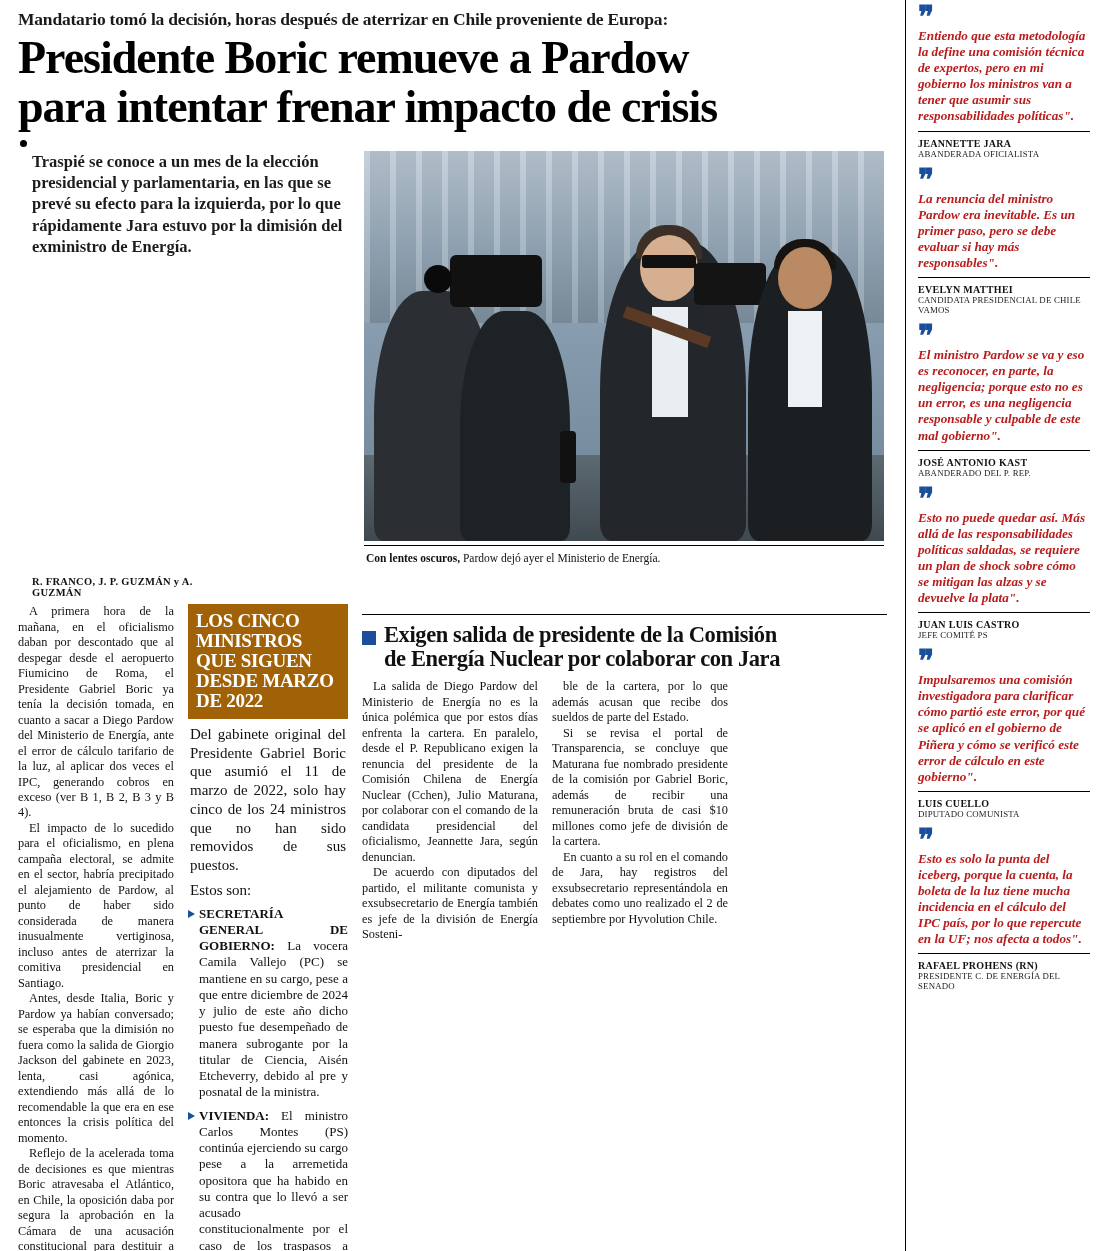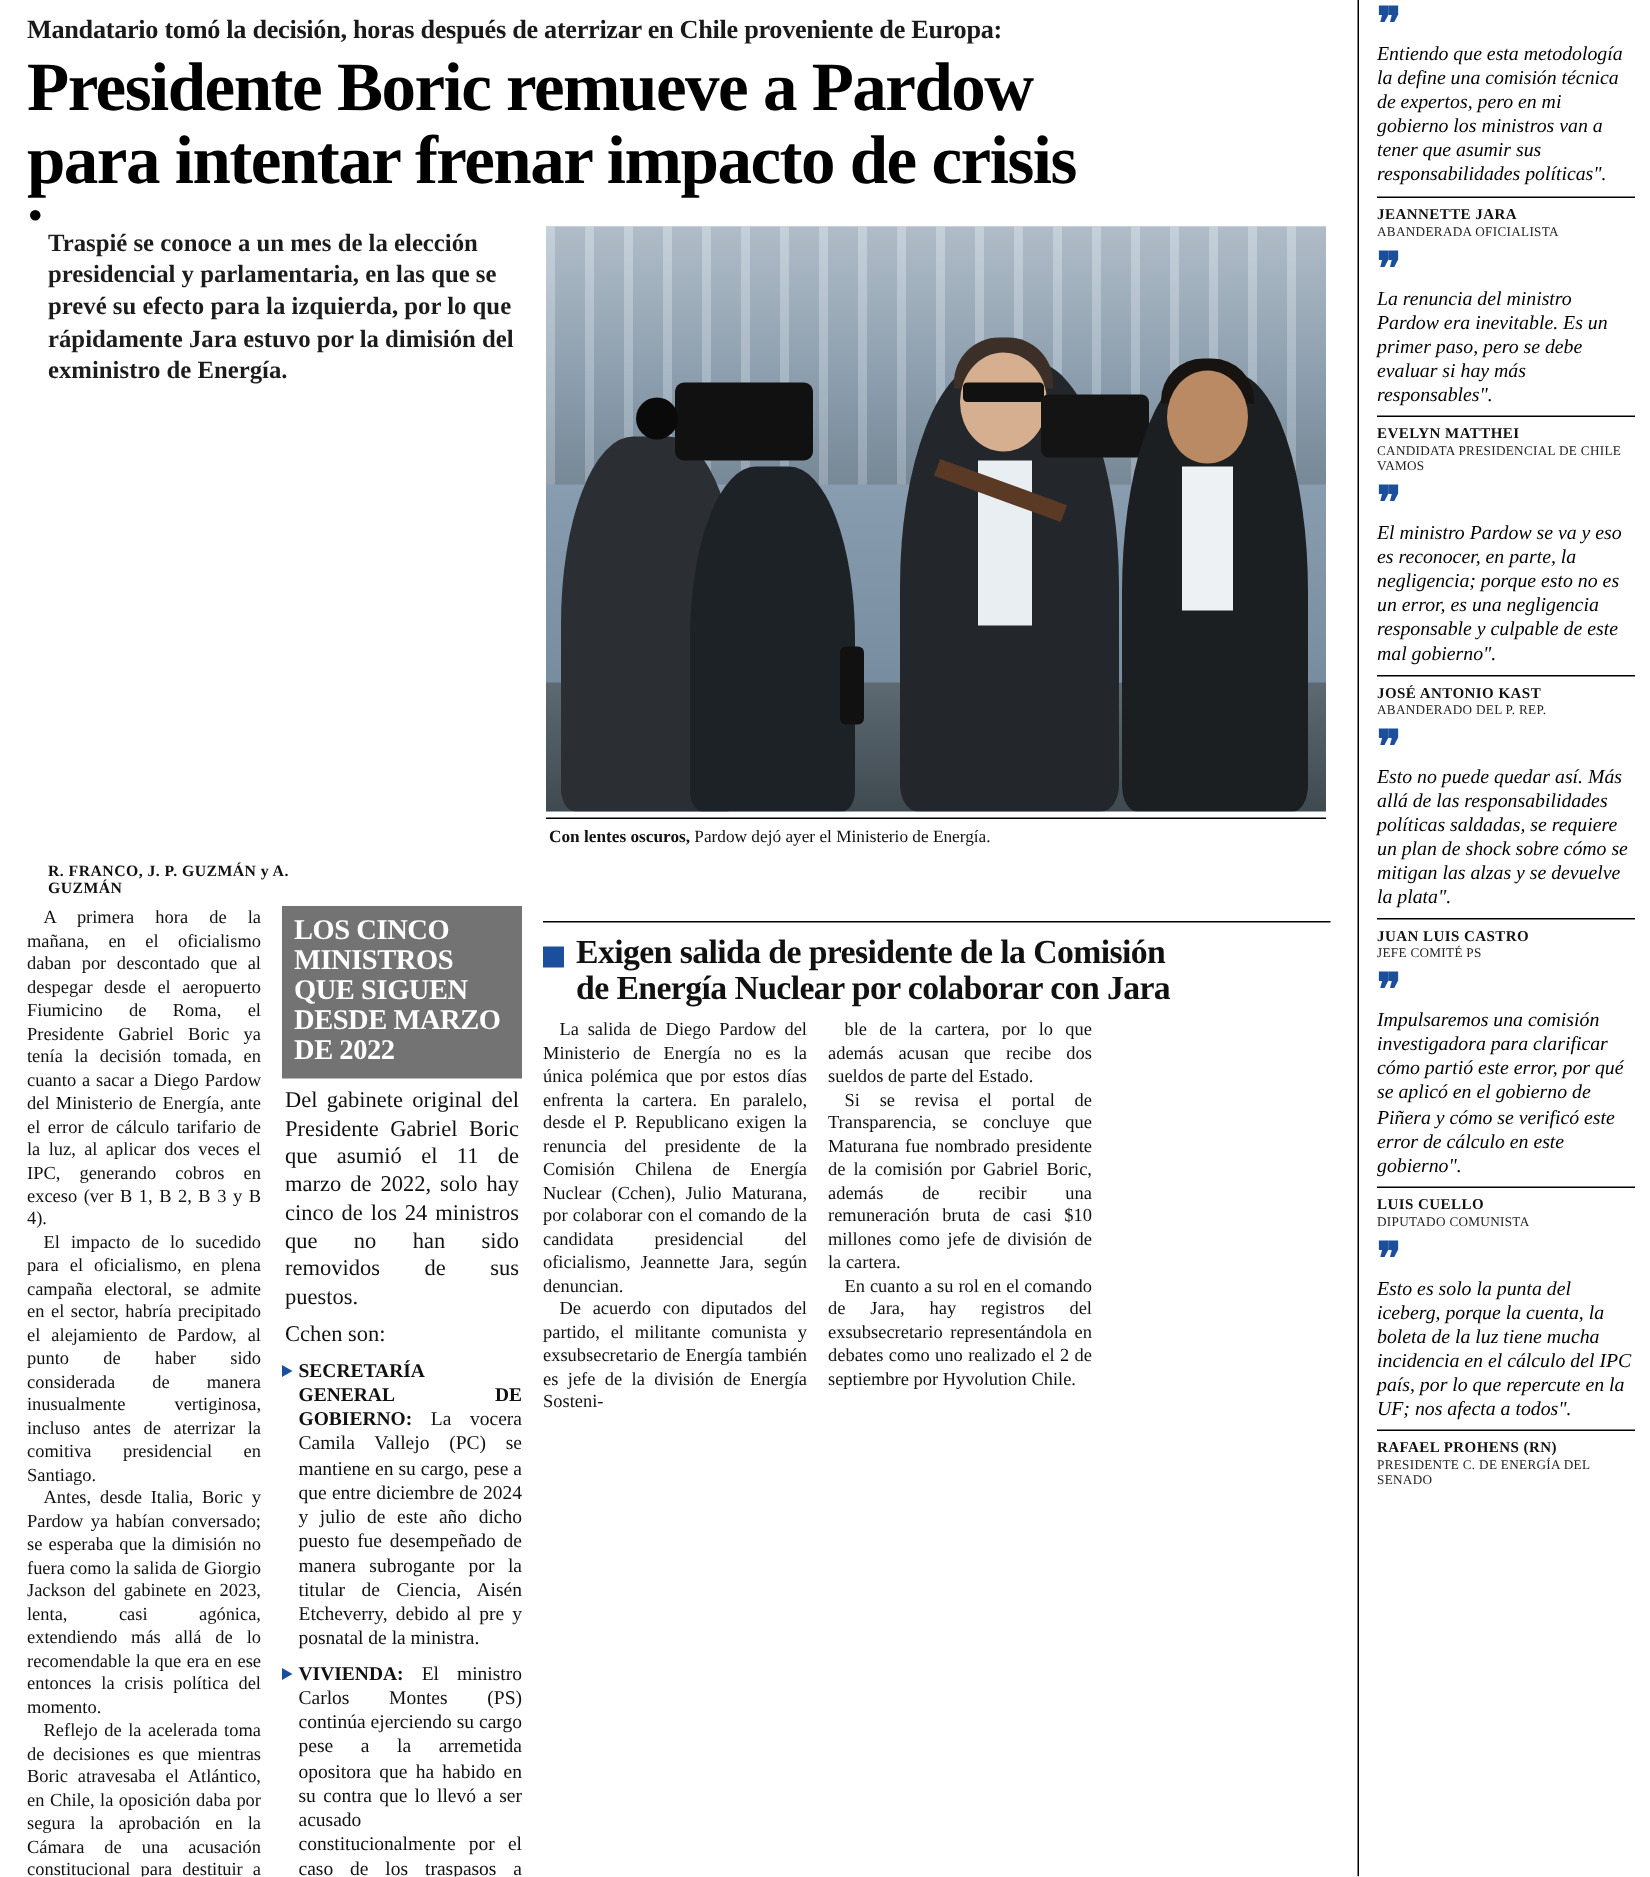--- a/index.html
+++ b/index.html
@@ -80,21 +80,21 @@
   
   .cols { display:flex; gap:14px; margin-top:6px; }
   .col { font-size:12.3px; line-height:1.26; text-align:justify; hyphens:auto; }
   .col p { margin:0 0 0 0; text-indent:11px; }
   .col p.first { text-indent:11px; }
   .c1 { width:156px; }
 
   
   .boxblue { width:160px; background:#ffffff; }
   .boxblue .ttl {
-    background:#737373; color:#fff; font-weight:bold; font-size:19px; line-height:1.05;
+    background:#a16207; color:#fff; font-weight:bold; font-size:19px; line-height:1.05;
     padding:7px 8px 8px 8px; letter-spacing:-.3px;
   }
   .boxblue .bd { font-size:15px; line-height:1.25; text-align:justify; padding:6px 2px 0 2px; }
   .boxblue .bd p { margin:0 0 6px 0; }
   .lst { font-size:13px; line-height:1.25; text-align:justify; }
   .lst .it { margin-bottom:7px; padding-left:11px; position:relative; }
   .lst .it:before {
     content:""; position:absolute; left:0; top:4px;
     border-left:7px solid #1b4f9c; border-top:4px solid transparent; border-bottom:4px solid transparent;
   }
@@ -108,21 +108,21 @@
   .s2cols { display:flex; gap:14px; margin-top:8px; }
   .s2c { width:176px; font-size:12.3px; line-height:1.26; text-align:justify; }
   .s2c p { margin:0; text-indent:11px; }
 
   
   .rail {
     width:195px; border-left:1px solid #000; padding:8px 10px 0 12px;
   }
   .quote { margin-bottom:12px; }
   .qmark { color:#1b4f9c; font-size:30px; font-weight:bold; line-height:.6; letter-spacing:-2px; }
-  .qtext { font-size:13.2px; line-height:1.22; font-style:italic; font-weight:normal; margin-top:2px; color:#000000; }
+  .qtext { font-size:13.2px; line-height:1.22; font-style:italic; font-weight:bold; margin-top:2px; color:#b91c1c; }
   .qname { font-size:10px; font-weight:bold; letter-spacing:.3px; margin-top:6px; text-transform:uppercase;font-family:Liberation Serif, serif; }
   .qrole { font-size:8.8px; letter-spacing:.2px; color:#222; text-transform:uppercase; }
   .qline { border-top:1px solid #000; margin-top:6px; }
 </style>
 </head>
 <body>
 
 <div class="page">
 
   <div class="main">
@@ -177,21 +177,21 @@
 
       </div>
 
       <div style="width:699px;">
         <div style="display:flex; gap:14px;">
 
           <div class="boxblue">
             <div class="ttl">LOS CINCO MINISTROS QUE SIGUEN DESDE MARZO DE 2022</div>
             <div class="bd">
               <p>Del gabinete original del Presidente Gabriel Boric que asumió el 11 de marzo de 2022, solo hay cinco de los 24 ministros que no han sido removidos de sus puestos.</p>
-              <p>Cchen son:</p>
+              <p>Estos son:</p>
             </div>
             <div class="lst">
               <div class="it"><b>SECRETARÍA GENERAL DE GOBIERNO:</b><span> La vocera Camila Vallejo (PC) se mantiene en su cargo, pese a que entre diciembre de 2024 y julio de este año dicho puesto fue desempeñado de manera subrogante por la titular de Ciencia, Aisén Etcheverry, debido al pre y posnatal de la ministra.</span></div>
               <div class="it"><b>VIVIENDA:</b><span> El ministro Carlos Montes (PS) continúa ejerciendo su cargo pese a la arremetida opositora que ha habido en su contra que lo llevó a ser acusado constitucionalmente por el caso de los traspasos a fundaciones desde el Programa de Asentamientos Precarios de la cartera, libelo que fue rechazado, y las críticas en su contra por la lenta reconstrucción en Viña del Mar tras el incendio de 2024.</span></div>
 
             </div>
           </div>
 
           <div style="width:525px;">
             <div class="story2">

